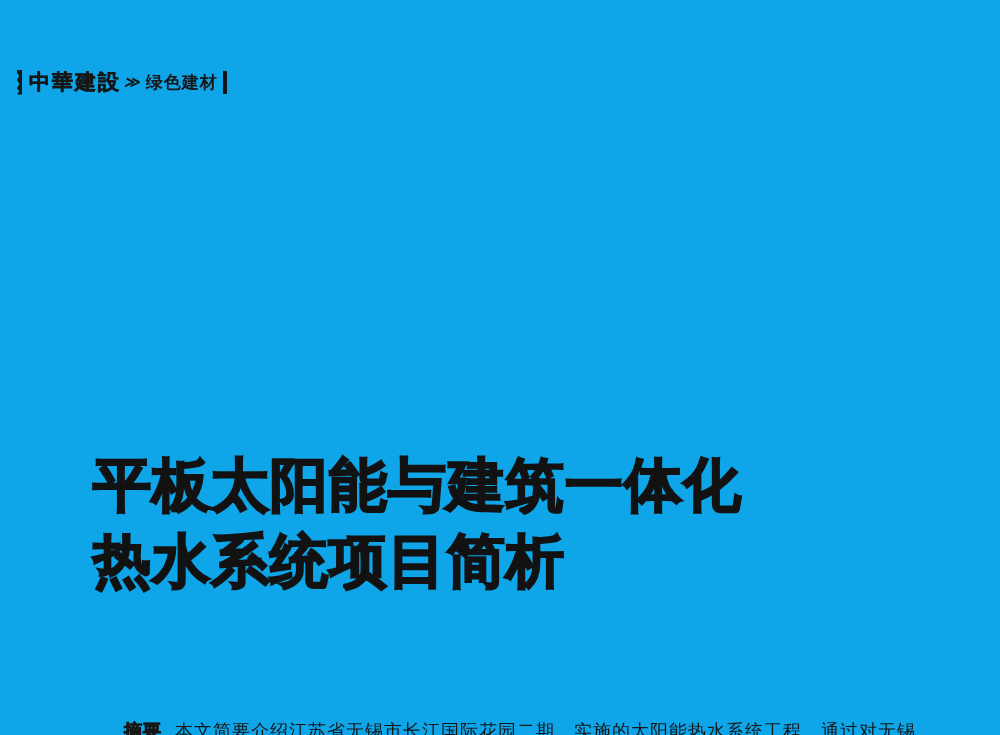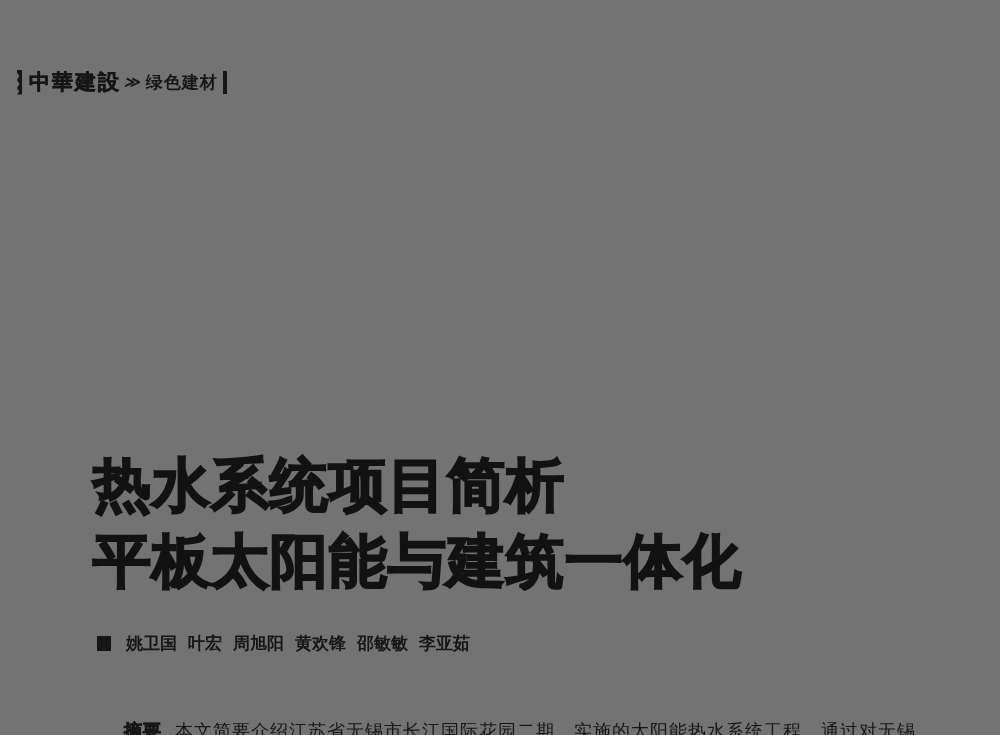--- a/index.html
+++ b/index.html
@@ -11,21 +11,21 @@
     height: 735px;
     overflow: hidden;
     background: #ffffff;
     font-family: "Liberation Sans", sans-serif;
     color: #161616;
   }
   .page {
     position: relative;
     width: 1000px;
     height: 735px;
-    background: #737373;
+    background: #0ea5e9;
   }
 
   
   .header {
     position: absolute;
     left: 17px;
     top: 68px;
     height: 28px;
     display: flex;
     align-items: center;
@@ -127,31 +127,22 @@
 
   <div class="header">
     <span class="bar bar-left"></span>
     <span class="journal-name">中華建設</span>
     <span class="header-sep">≫</span>
     <span class="section-name">绿色建材</span>
     <span class="bar bar-right"></span>
   </div>
 
   <h1 class="article-title">
+    <div>平板太阳能与建筑一体化</div>
     <div>热水系统项目简析</div>
-    <div>平板太阳能与建筑一体化</div>
   </h1>
 
-  <div class="authors">
-    <span class="author-bullet"></span>
-    <span class="author-name">姚卫国</span>
-    <span class="author-name">叶宏</span>
-    <span class="author-name">周旭阳</span>
-    <span class="author-name">黄欢锋</span>
-    <span class="author-name">邵敏敏</span>
-    <span class="author-name">李亚茹</span>
-  </div>
 
   <div class="abstract">
     <span class="abstract-label">摘要</span><span>本文简要介绍江苏省无锡市长江国际花园二期，实施的太阳能热水系统工程，通过对无锡</span>
   </div>
 
 </div>
 
 </body></html>

